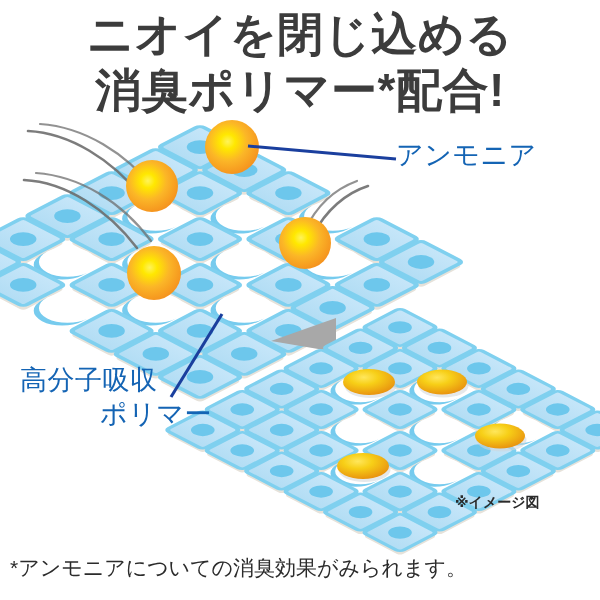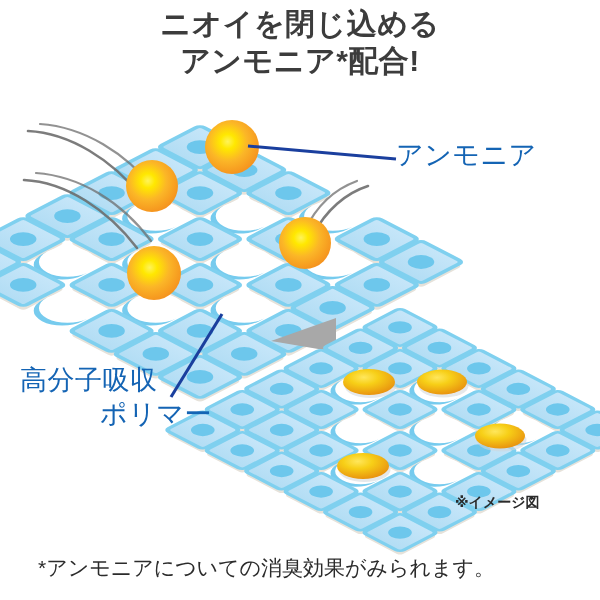--- a/index.html
+++ b/index.html
@@ -11,21 +11,21 @@
     overflow:hidden;position:relative;
   }
   #stage{position:absolute;inset:0;width:600px;height:600px;}
 
   
   .headline{
     position:absolute;left:0;top:6px;width:600px;
     text-align:center;
     color:#3c3c3c;
     font-weight:bold;
-    font-size:30px;
+    font-size:46px;
     line-height:1.22;
     letter-spacing:0.5px;
     white-space:nowrap;
   }
   .headline .l1{display:block;}
   .headline .l2{display:block;}
 
   
   .callout{
     position:absolute;
@@ -42,32 +42,32 @@
 
   
   .note-image{
     position:absolute;left:455px;top:494px;
     font-size:14px;font-weight:bold;color:#2b2b2b;
     white-space:nowrap;letter-spacing:0px;
   }
   .footnote{
     position:absolute;left:10px;top:554px;
     font-size:21px;color:#2b2b2b;
-    white-space:nowrap;letter-spacing:0px;margin-left:28px;
+    white-space:nowrap;letter-spacing:0px;
   }
   svg{display:block;}
 </style>
 </head>
 <body>
 
 <div id="stage">
 
   <div class="headline">
     <span class="l1">ニオイを閉じ込める</span>
-    <span class="l2">アンモニア*配合!</span>
+    <span class="l2">消臭ポリマー*配合!</span>
   </div>
 
   <svg id="illustration" width="600" height="600" viewBox="0 0 600 600" style="position:absolute;left:0;top:0;">
     <defs>
 
       <radialGradient id="gSphere" cx="42%" cy="40%" r="62%">
         <stop offset="0%" stop-color="#fff35a"></stop>
         <stop offset="22%" stop-color="#ffe800"></stop>
         <stop offset="58%" stop-color="#fbb627"></stop>
         <stop offset="100%" stop-color="#f5931e"></stop>

